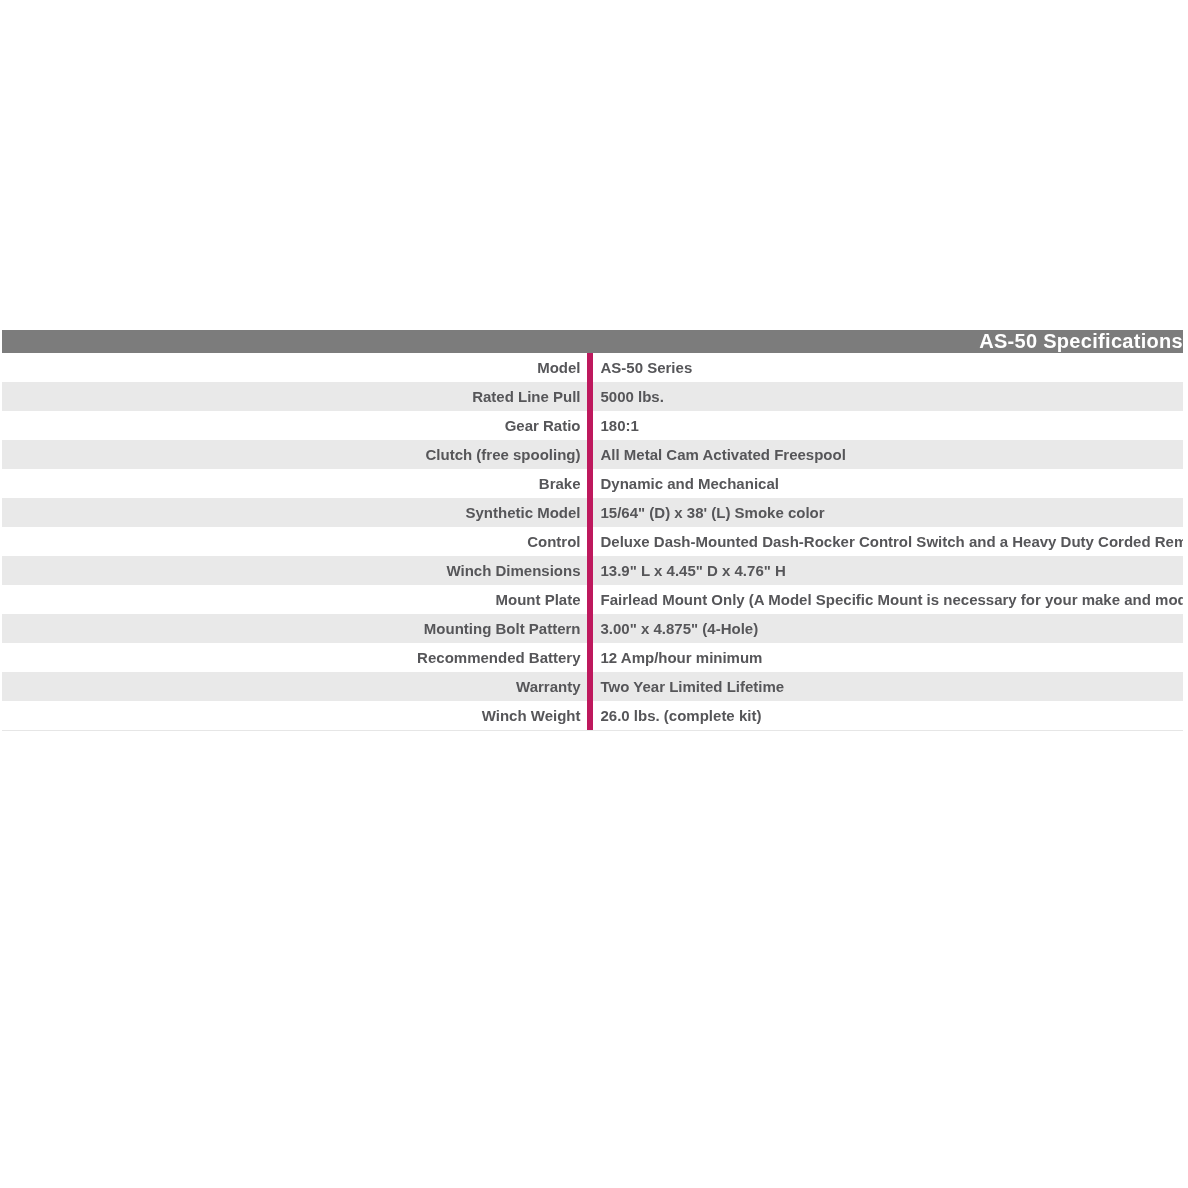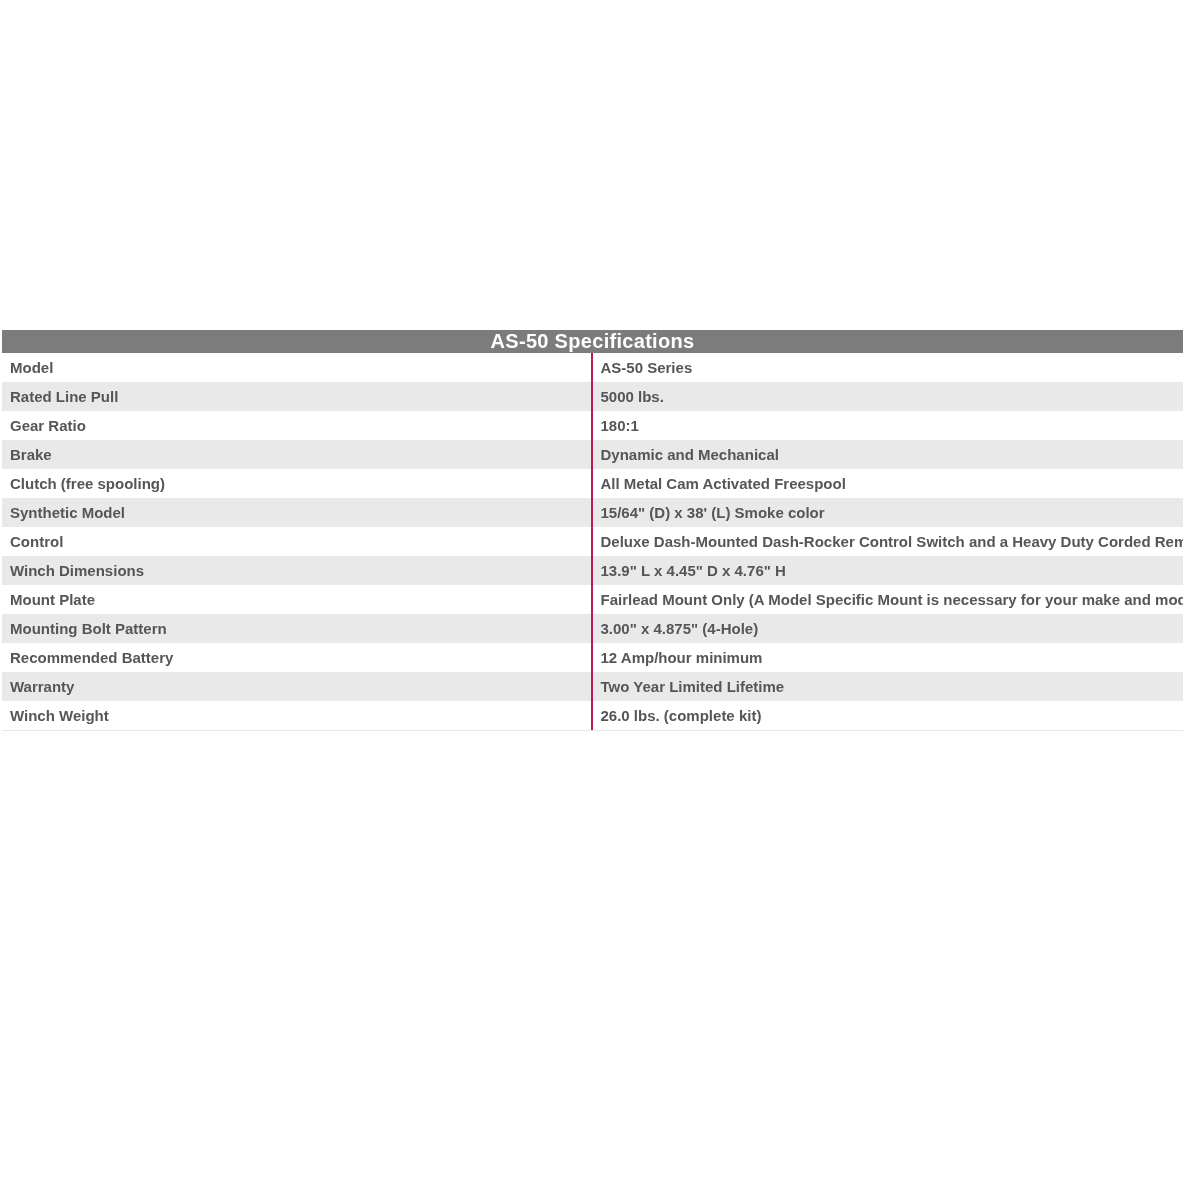--- a/index.html
+++ b/index.html
@@ -24,39 +24,40 @@
     border-spacing: 0;
     table-layout: fixed;
     border-bottom: 1px solid #e6e6e6;
   }
   th.title-bar {
     background: var(--header-bg, #7c7c7c);
     color: var(--header-fg, #ffffff);
     font-size: 20px;
     font-weight: bold;
     height: 17px;
-    text-align: center;
+    text-align: right;
     vertical-align: middle;
     padding: 0;
     letter-spacing: 0.3px;
   }
   tbody td {
     height: 29px;
     padding: 0 6px 0 8px;
     font-size: 15px;
     font-weight: bold;
     color: var(--row-fg, #565659);
     vertical-align: middle;
     line-height: 1.05;
     white-space: nowrap;
     overflow: hidden;
   }
   td.label {
     width: 201px;
-    border-right: 2px solid #be185d;
+    border-right: 6px solid #be185d;
+    text-align: right;
   }
   tbody tr:nth-child(even) td {
     background: var(--stripe, #e9e9e9);
   }
   tbody tr:nth-child(odd) td {
     background: #ffffff;
   }
 </style>
 </head>
 <body>
@@ -76,26 +77,26 @@
         </tr>
         <tr>
           <td class="label">Rated Line Pull</td>
           <td class="value">5000 lbs.</td>
         </tr>
         <tr>
           <td class="label">Gear Ratio</td>
           <td class="value">180:1</td>
         </tr>
         <tr>
+          <td class="label">Clutch (free spooling)</td>
+          <td class="value">All Metal Cam Activated Freespool</td>
+        </tr>
+        <tr>
           <td class="label">Brake</td>
           <td class="value">Dynamic and Mechanical</td>
-        </tr>
-        <tr>
-          <td class="label">Clutch (free spooling)</td>
-          <td class="value">All Metal Cam Activated Freespool</td>
         </tr>
         <tr>
           <td class="label">Synthetic Model</td>
           <td class="value">15/64" (D) x 38' (L) Smoke color</td>
         </tr>
         <tr>
           <td class="label">Control</td>
           <td class="value">Deluxe Dash-Mounted Dash-Rocker Control Switch and a Heavy Duty Corded Remote Switch</td>
         </tr>
         <tr>

